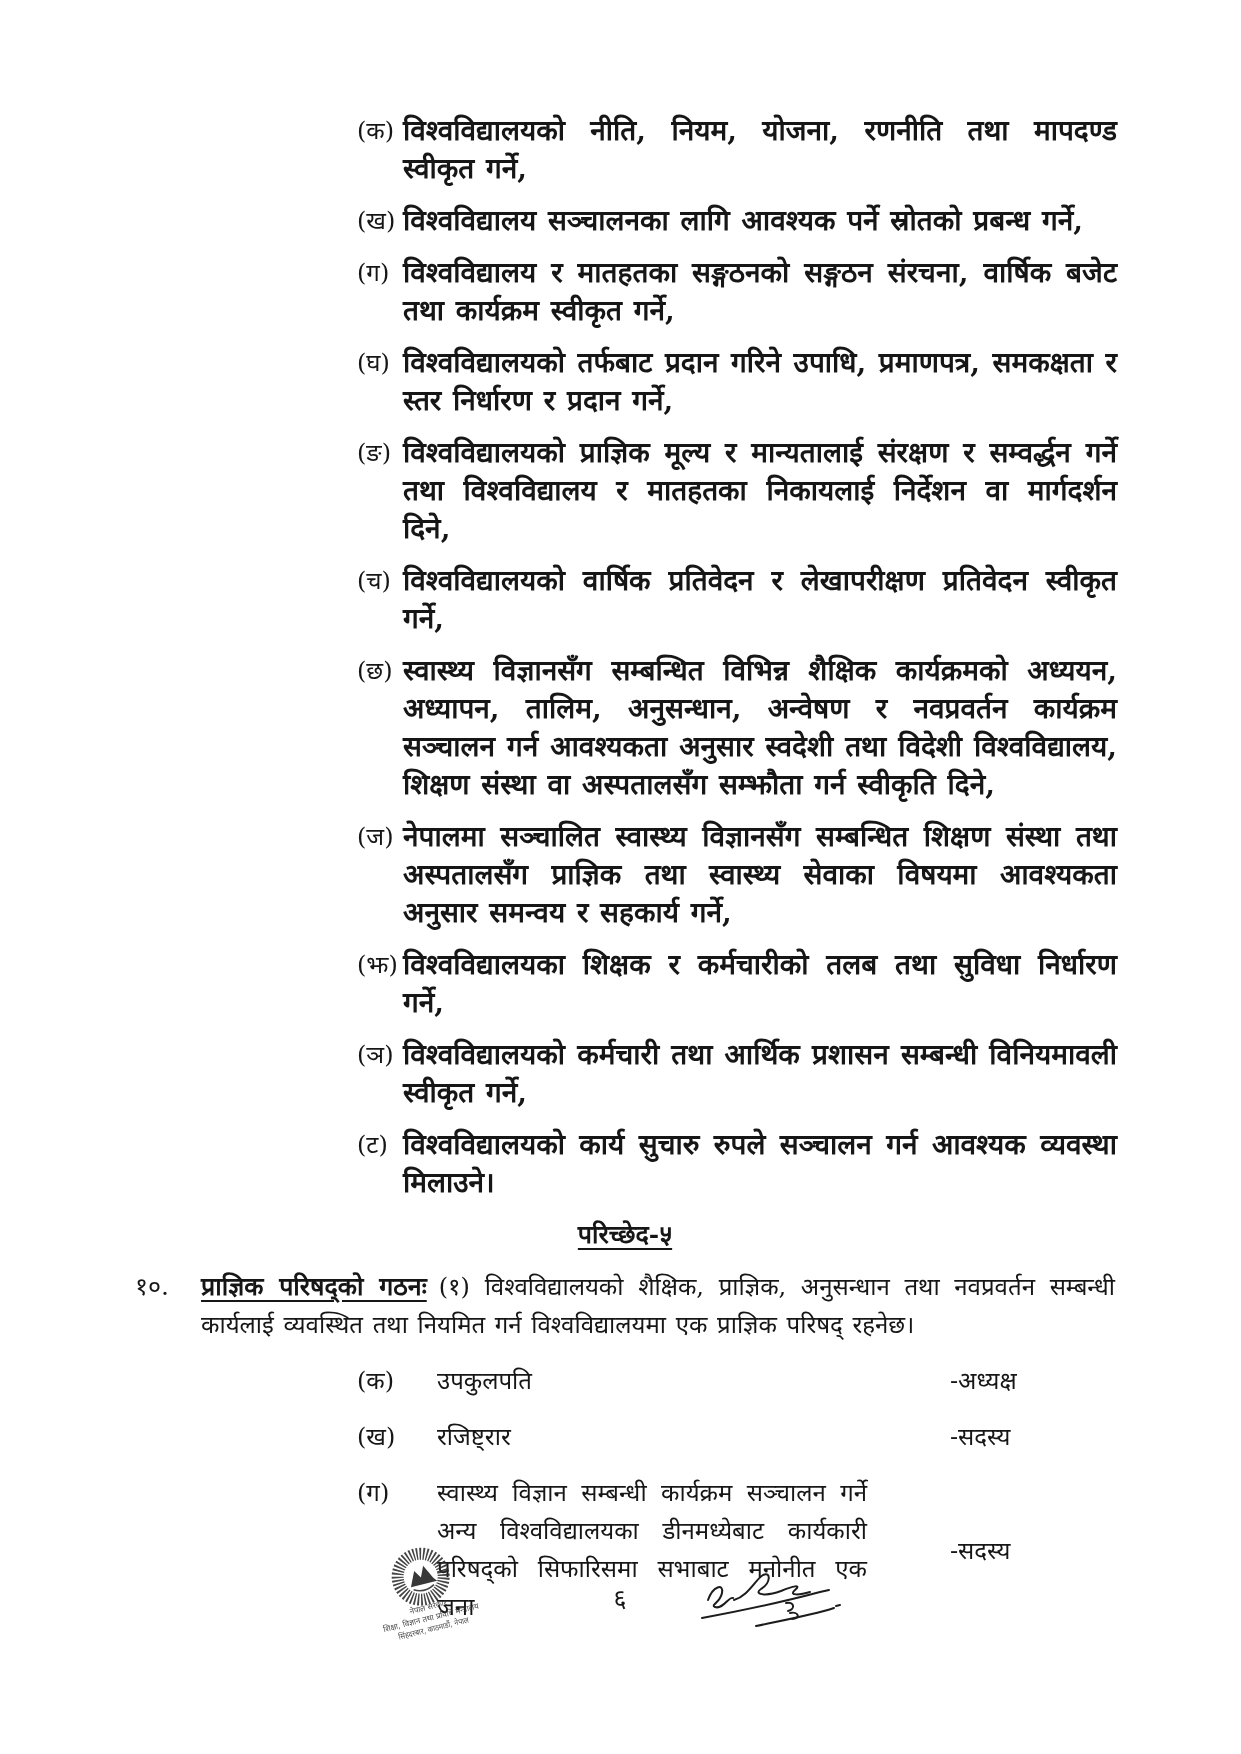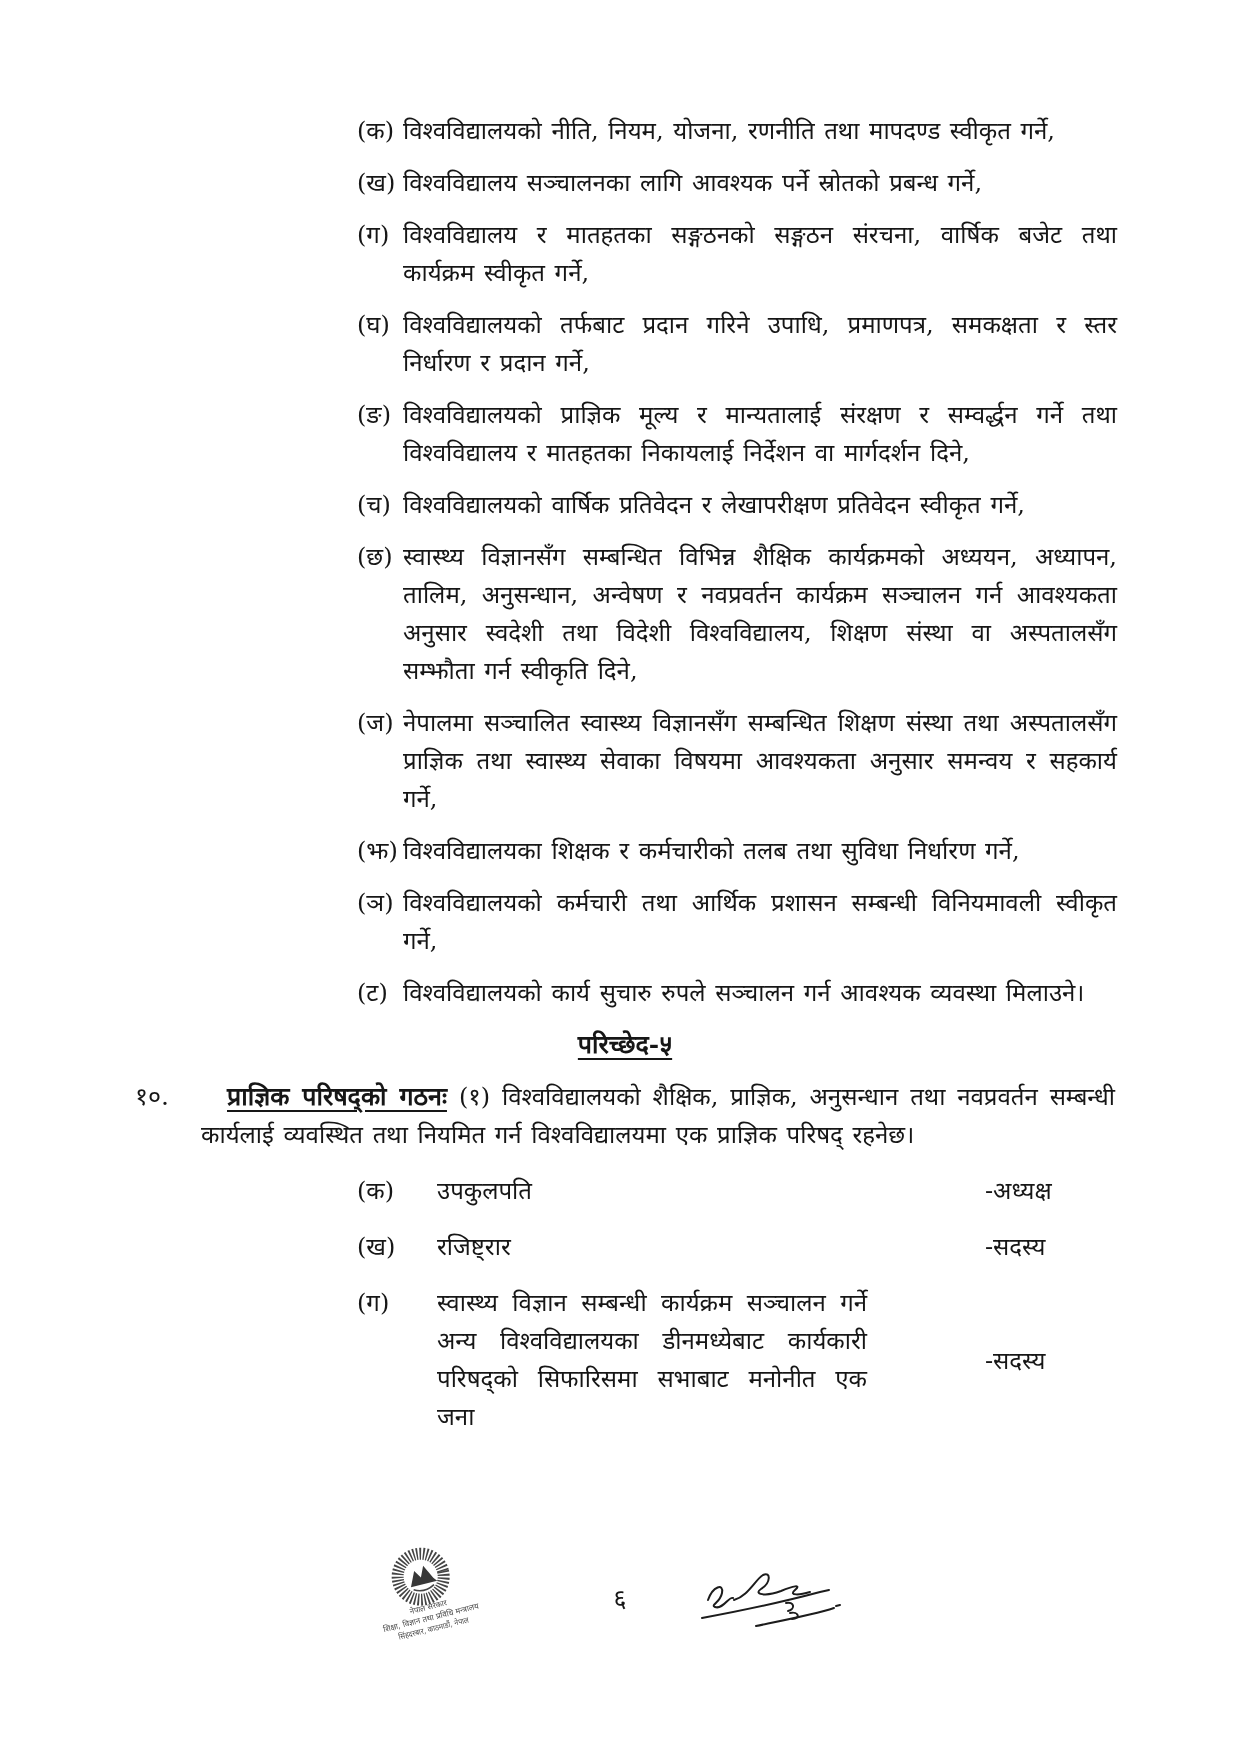--- a/index.html
+++ b/index.html
@@ -9,21 +9,21 @@
     background:#ffffff;
     font-family:"DejaVu Serif", serif;
     color:#161616;
     overflow:hidden;
   }
   .content{padding-top:112px;}
   
   .clauses{list-style:none;margin:0 0 0 357px;padding:0;width:760px;}
   .clauses li{display:flex;margin-bottom:14px;}
   .c-label{flex:0 0 46px;font-size:24px;line-height:38px;}
-  .c-text{width:714px;font-size:24px;line-height:38px;text-align:justify;word-spacing:2px;}
+  .c-text{width:714px;font-size:28px;line-height:38px;text-align:justify;word-spacing:2px;font-weight:bold;}
   
   .chapter-title{
     margin:6px 0 0 135px;width:980px;text-align:center;
     font-size:25px;line-height:38px;font-weight:bold;
   }
   .chapter-title span,.chapter-subtitle span{
     text-decoration:underline;text-underline-offset:5px;text-decoration-thickness:2px;
   }
   .chapter-subtitle{
     margin:0 0 0 135px;width:980px;text-align:center;
@@ -31,29 +31,28 @@
   }
   
   .article{display:flex;margin:14px 0 0 135px;}
   .art-num{flex:0 0 66px;font-size:25px;line-height:38px;font-weight:normal;}
   .art-body{width:914px;}
   .art-p1{margin:0;font-size:24px;line-height:38px;text-align:justify;word-spacing:2px;}
   .art-heading{
     font-weight:bold;font-size:25px;
     text-decoration:underline;text-underline-offset:5px;text-decoration-thickness:2px;
     margin-right:12px;
-    margin-left:26px;
   }
   .art-p2{margin:12px 0 0 0;font-size:24px;line-height:38px;text-indent:95px;word-spacing:2px;}
   
   .members{list-style:none;margin:18px 0 0 357px;padding:0;width:760px;}
   .members li{position:relative;display:flex;margin-bottom:18px;}
   .m-label{flex:0 0 80px;font-size:24px;line-height:38px;}
   .m-text{width:430px;font-size:24px;line-height:38px;text-align:justify;word-spacing:2px;}
-  .m-role{position:absolute;left:628px;top:0;font-size:24px;line-height:38px;white-space:nowrap;}
+  .m-role{position:absolute;left:593px;top:0;font-size:24px;line-height:38px;white-space:nowrap;}
   .members li:nth-child(3) .m-role{top:58px;}
   
   .stamp{position:absolute;left:370px;top:1546px;width:112px;height:114px;}
   .page-number{
     position:absolute;left:603px;top:1584px;width:34px;
     text-align:center;font-size:25px;line-height:30px;
   }
   .signature{position:absolute;left:698px;top:1570px;width:145px;height:60px;}
 </style>
 </head>

